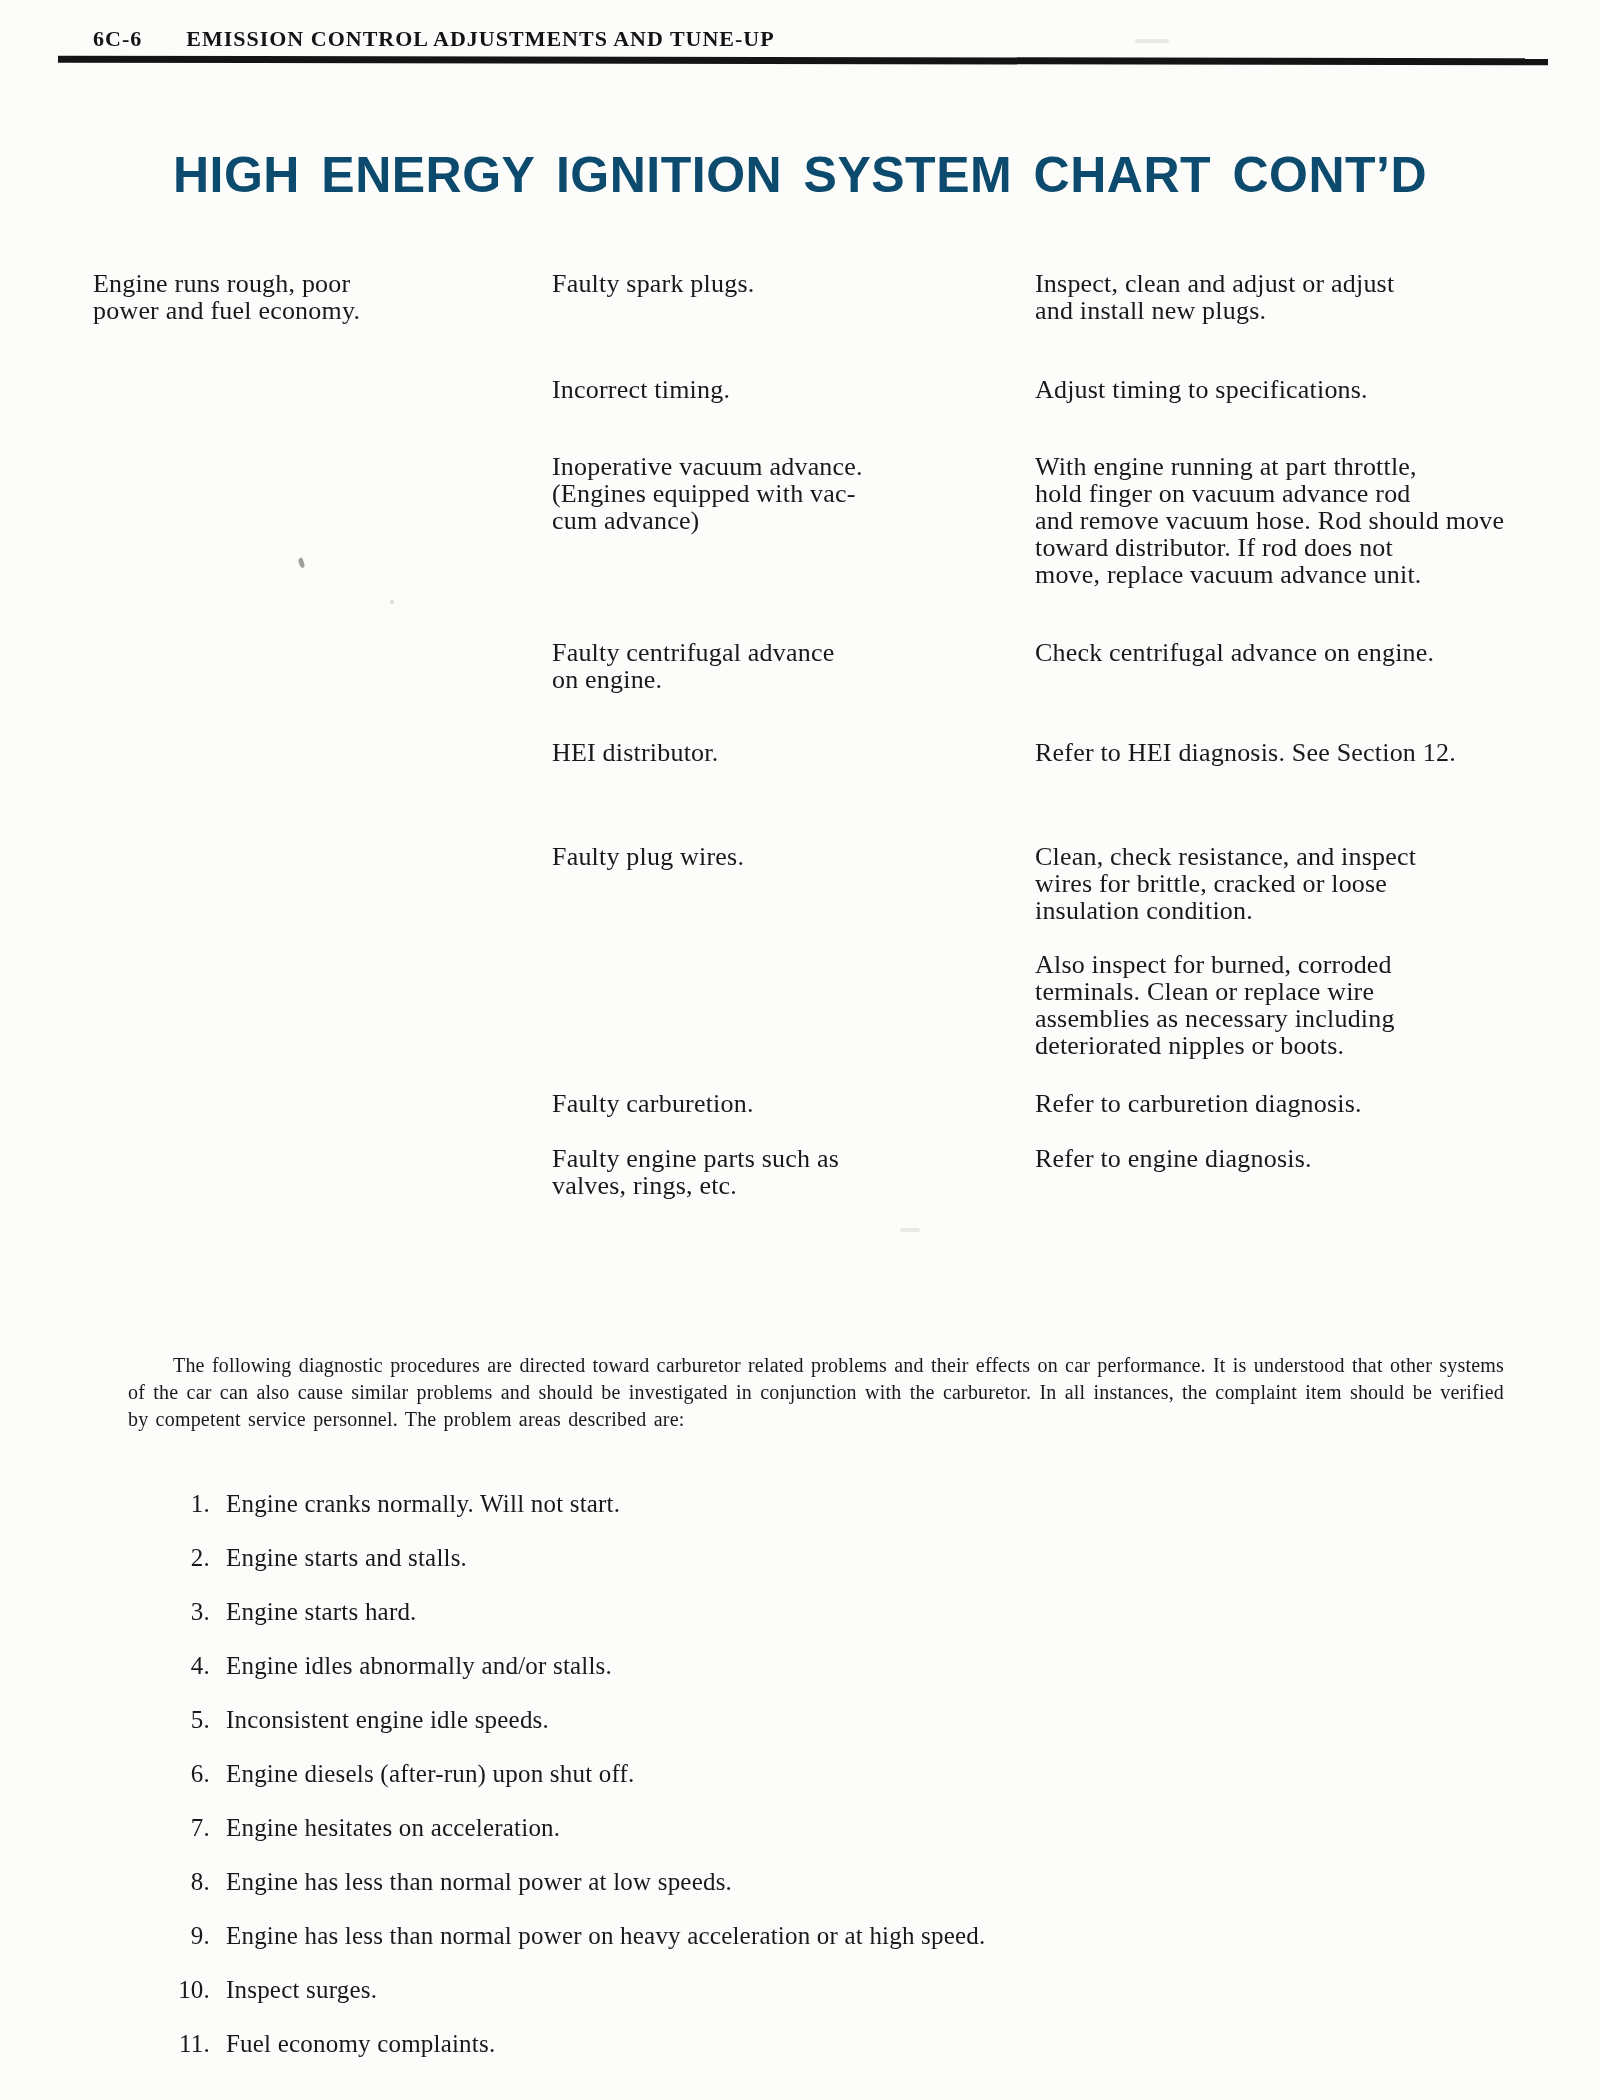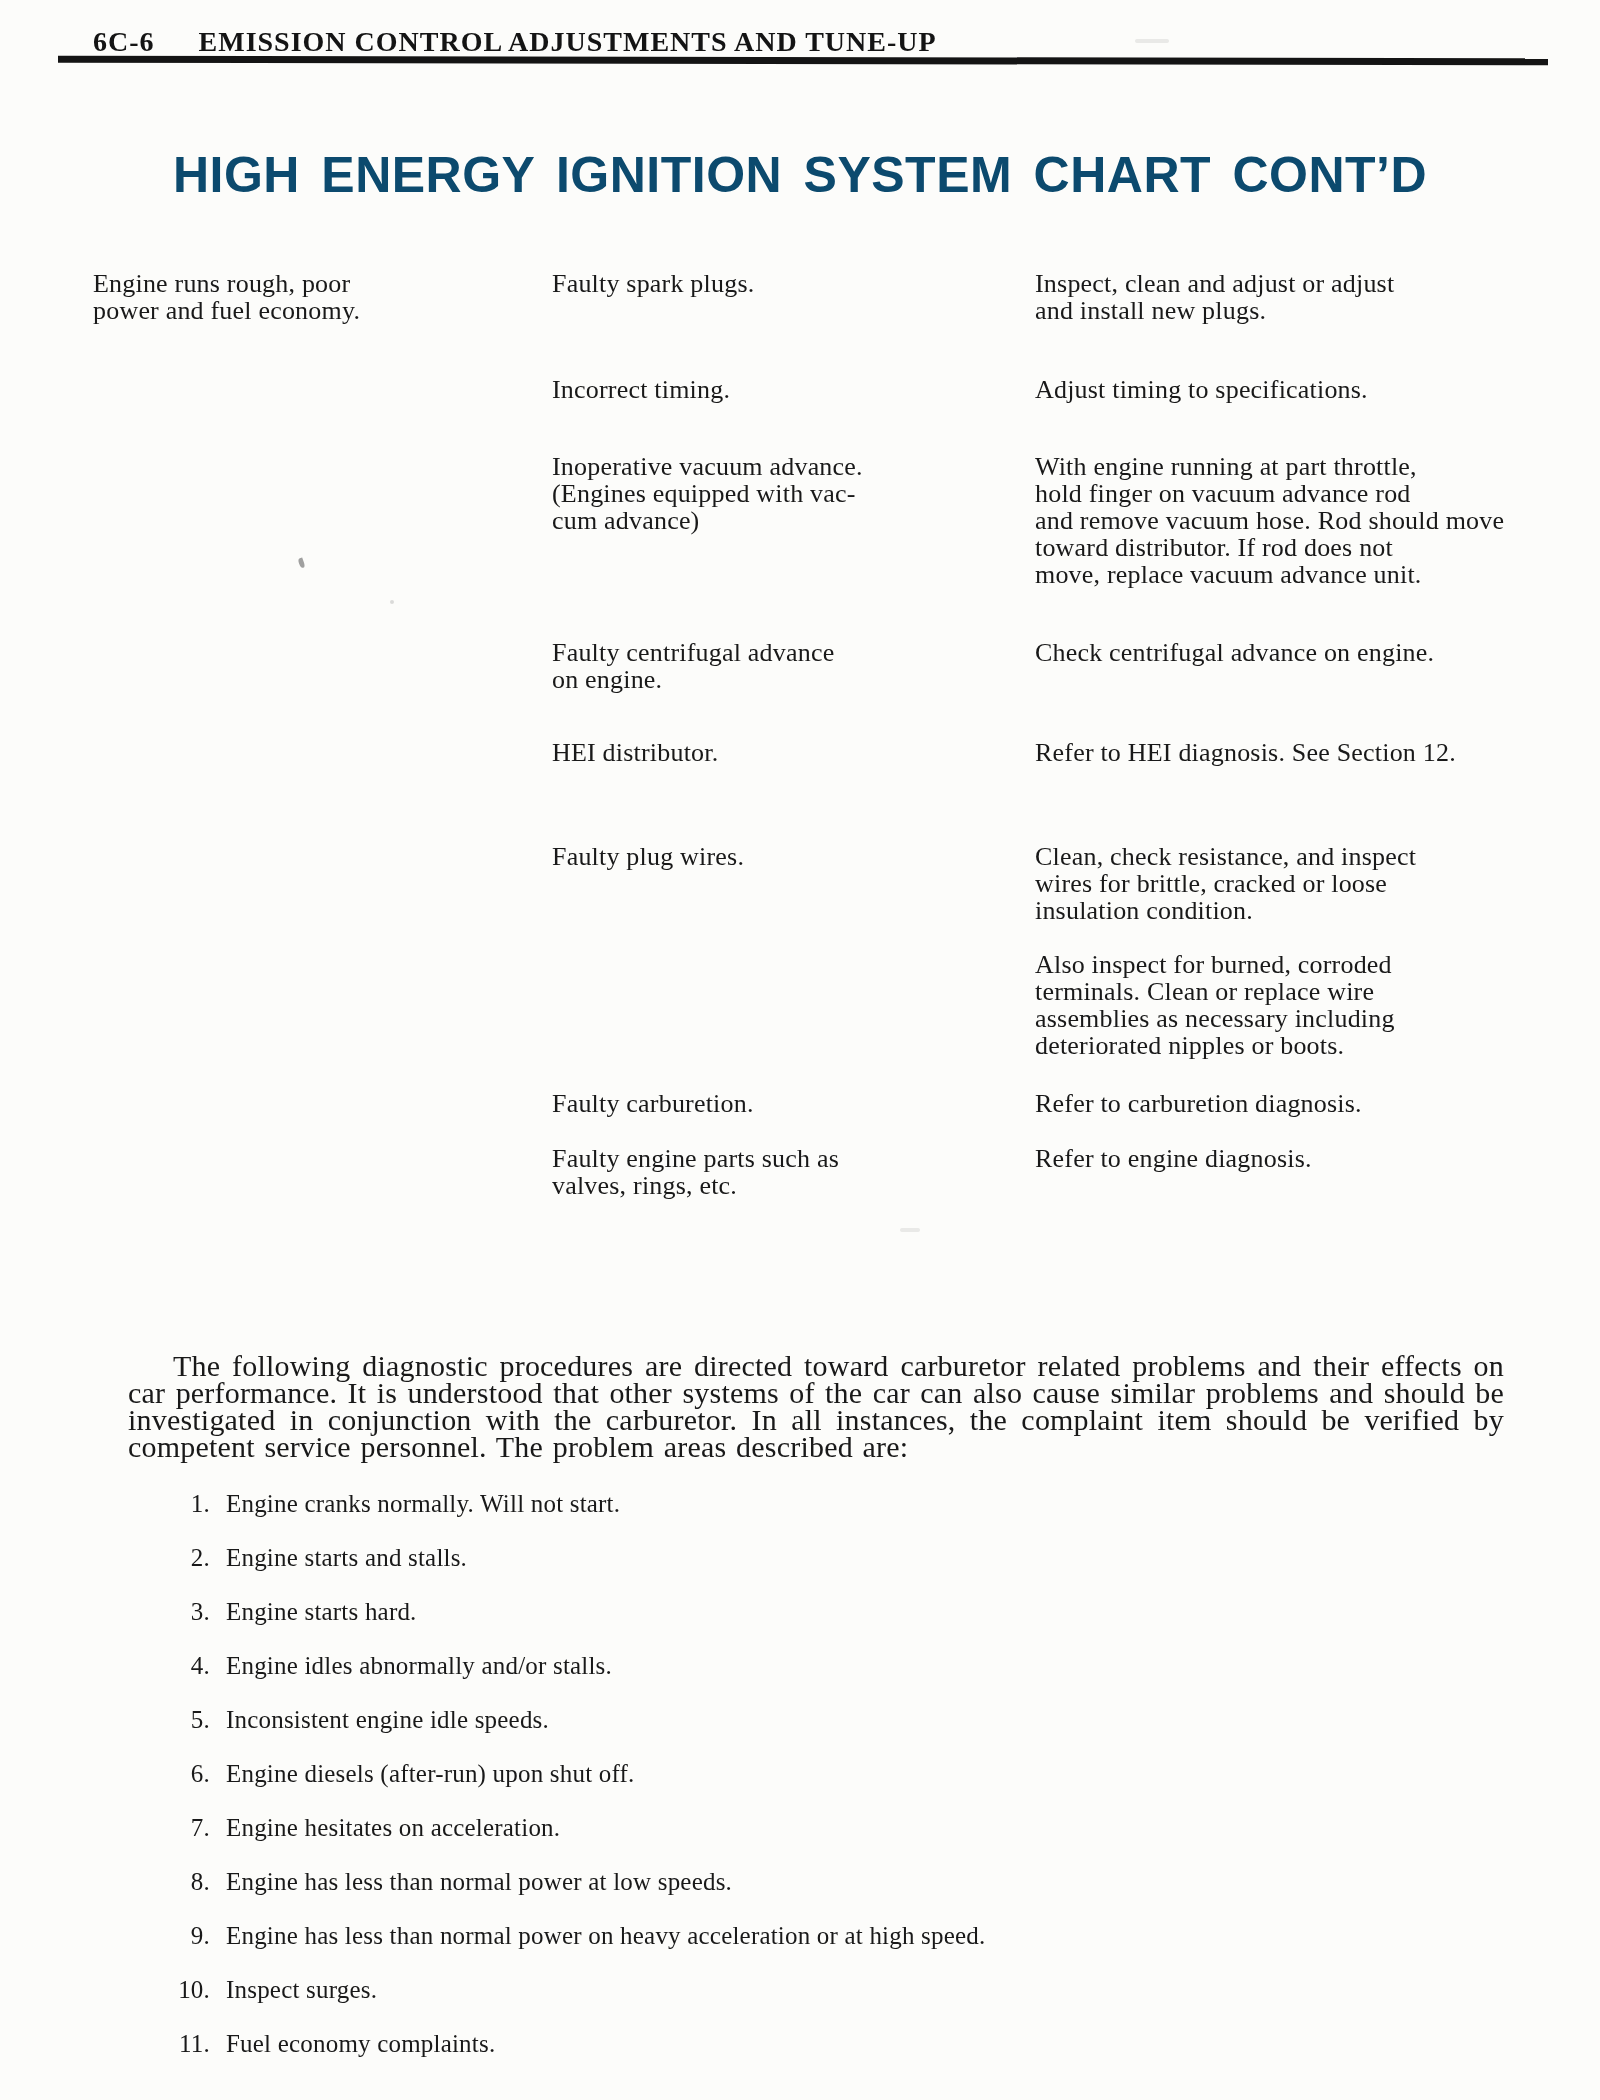--- a/index.html
+++ b/index.html
@@ -16,21 +16,21 @@
     color: #191919;
     overflow: hidden;
   }
 
   
   .running-header {
     position: absolute;
     top: 26px;
     left: 93px;
     font-weight: bold;
-    font-size: 28px;
+    font-size: 22px;
     letter-spacing: 1px;
     white-space: nowrap;
     color: #141414;
   }
   .running-header .page-code { margin-right: 44px; }
   .header-rule {
     position: absolute;
     top: 57px;
     left: 58px;
     width: 1490px;
@@ -70,21 +70,21 @@
   .c-cause      { left: 552px;  width: 410px; }
   .c-correction { left: 1035px; width: 530px; }
 
   
   .intro {
     position: absolute;
     left: 128px;
     top: 1352px;
     width: 1376px;
     margin: 0;
-    font-size: 30px;
+    font-size: 20px;
     line-height: 27px;
     text-align: justify;
     text-indent: 45px;
     word-spacing: 2px;
     letter-spacing: 0.2px;
   }
 
   
   .problems {
     position: absolute;

